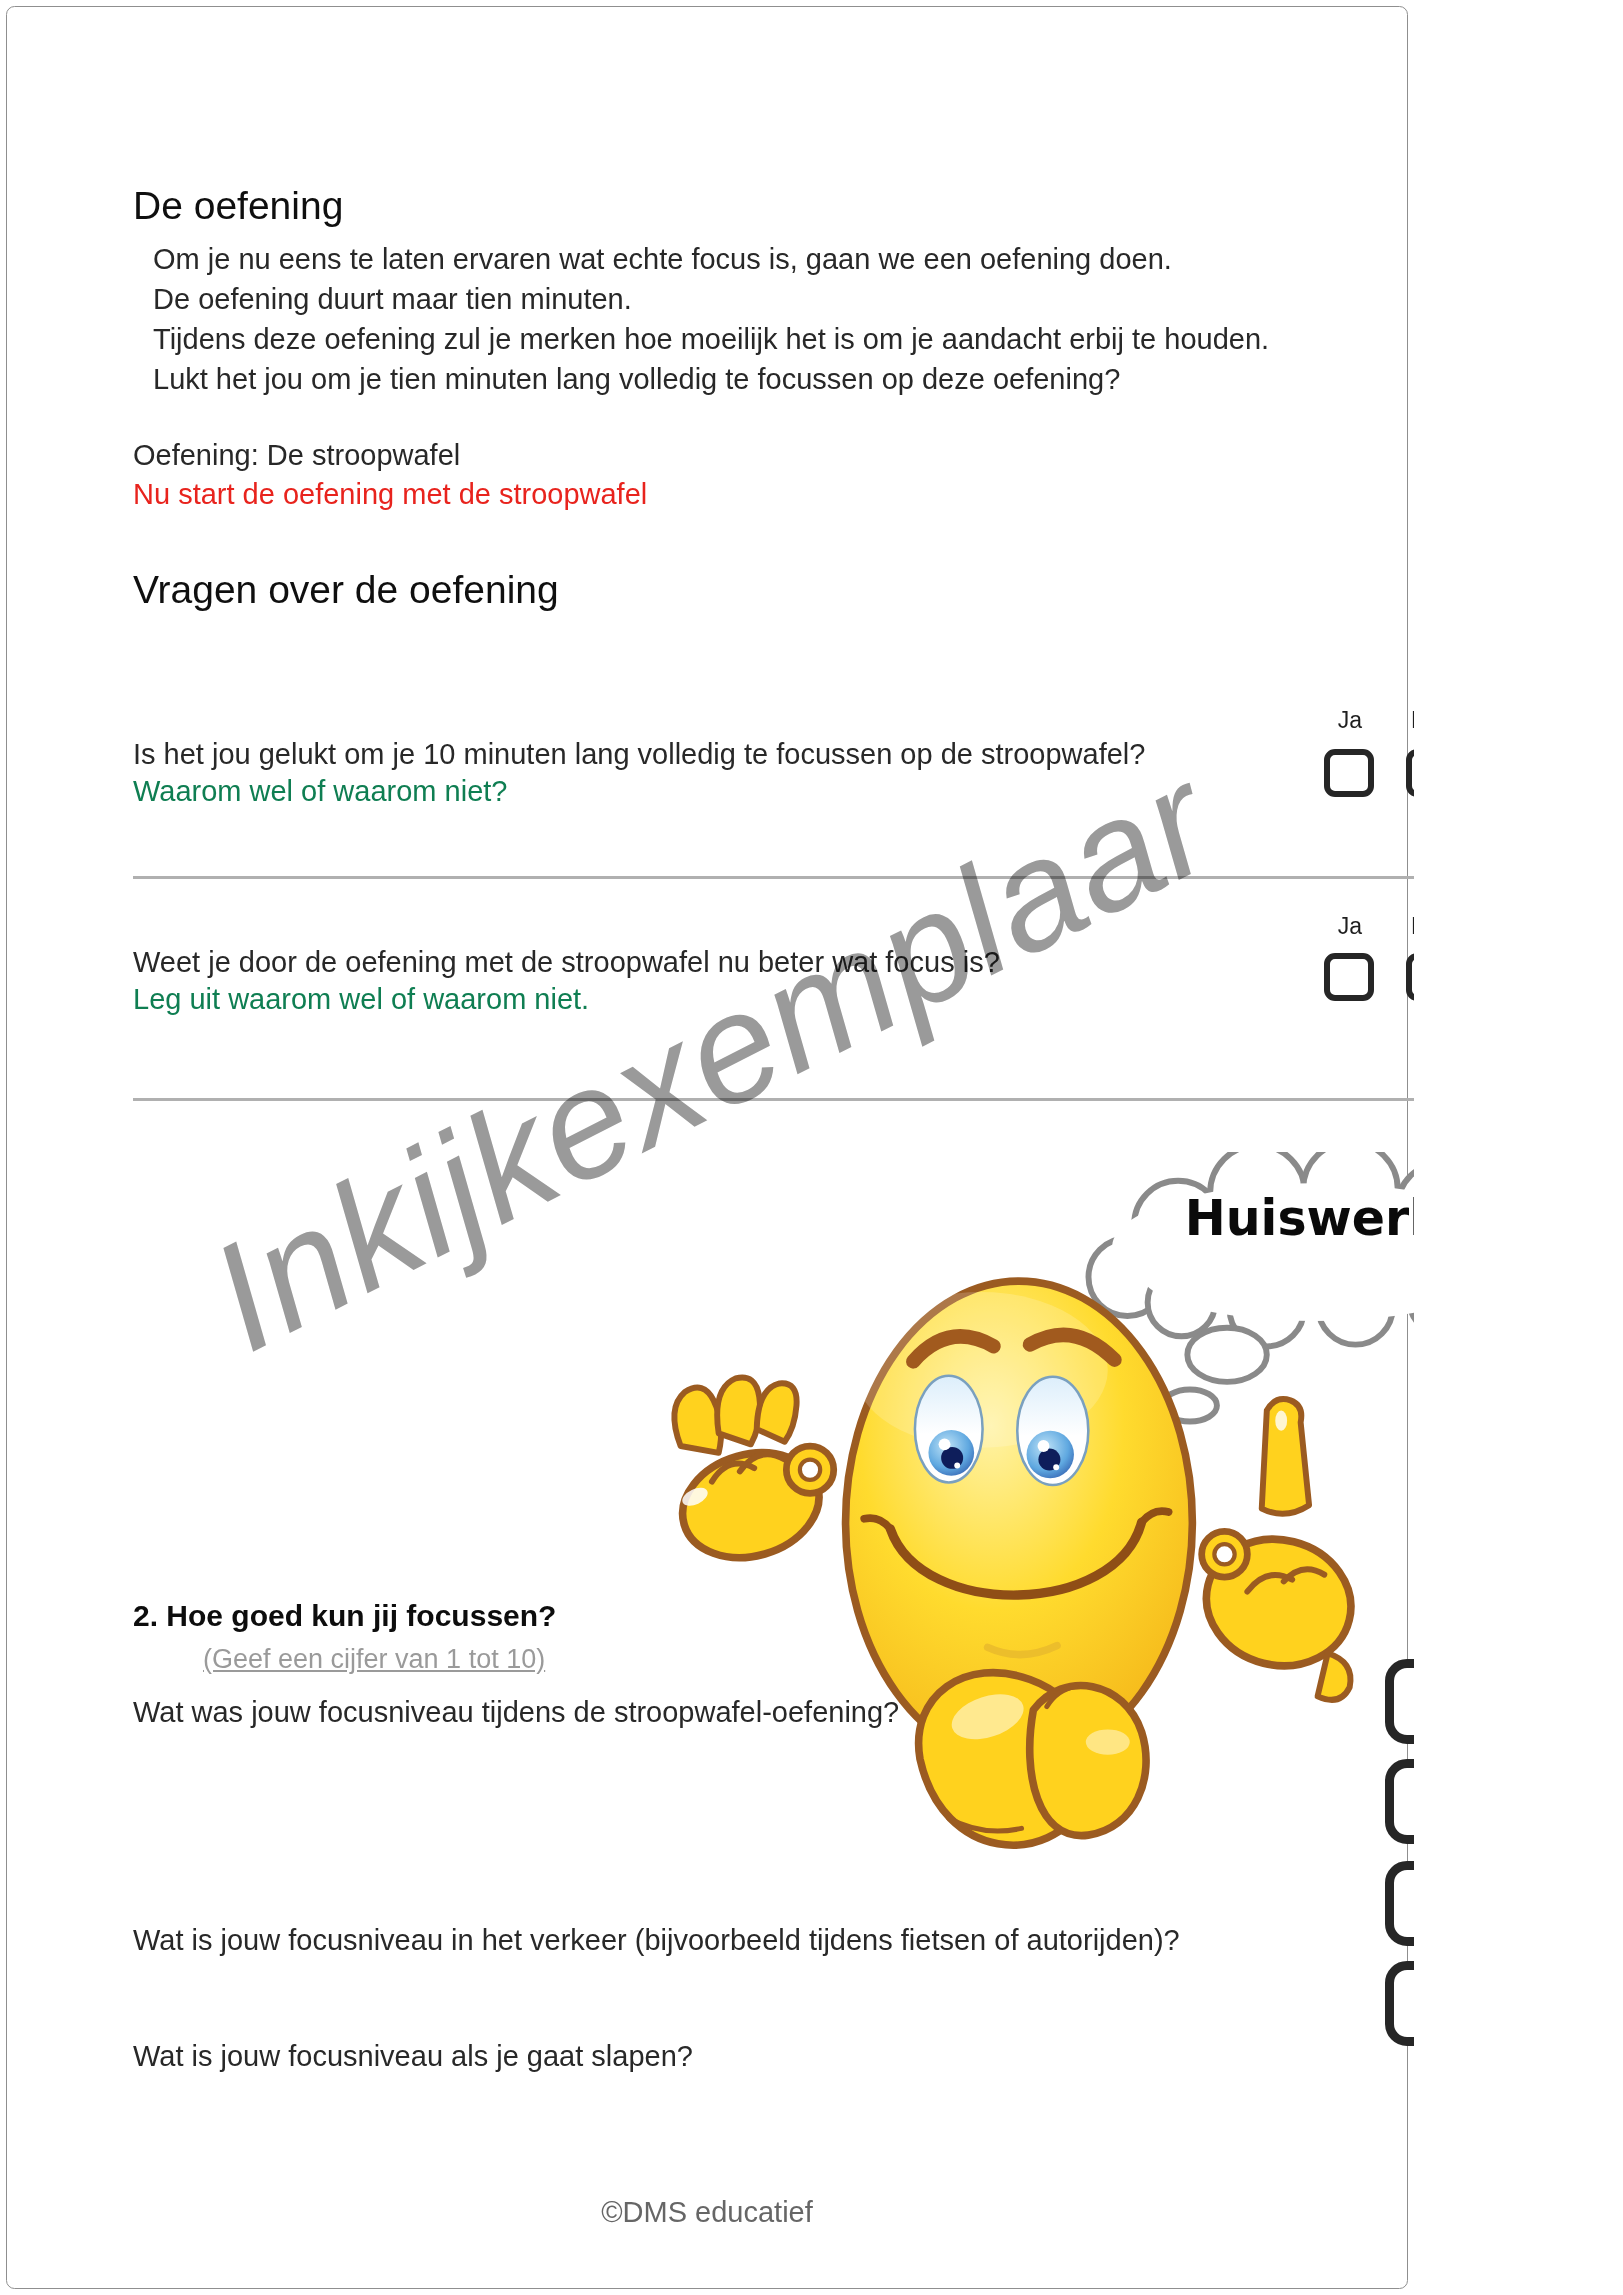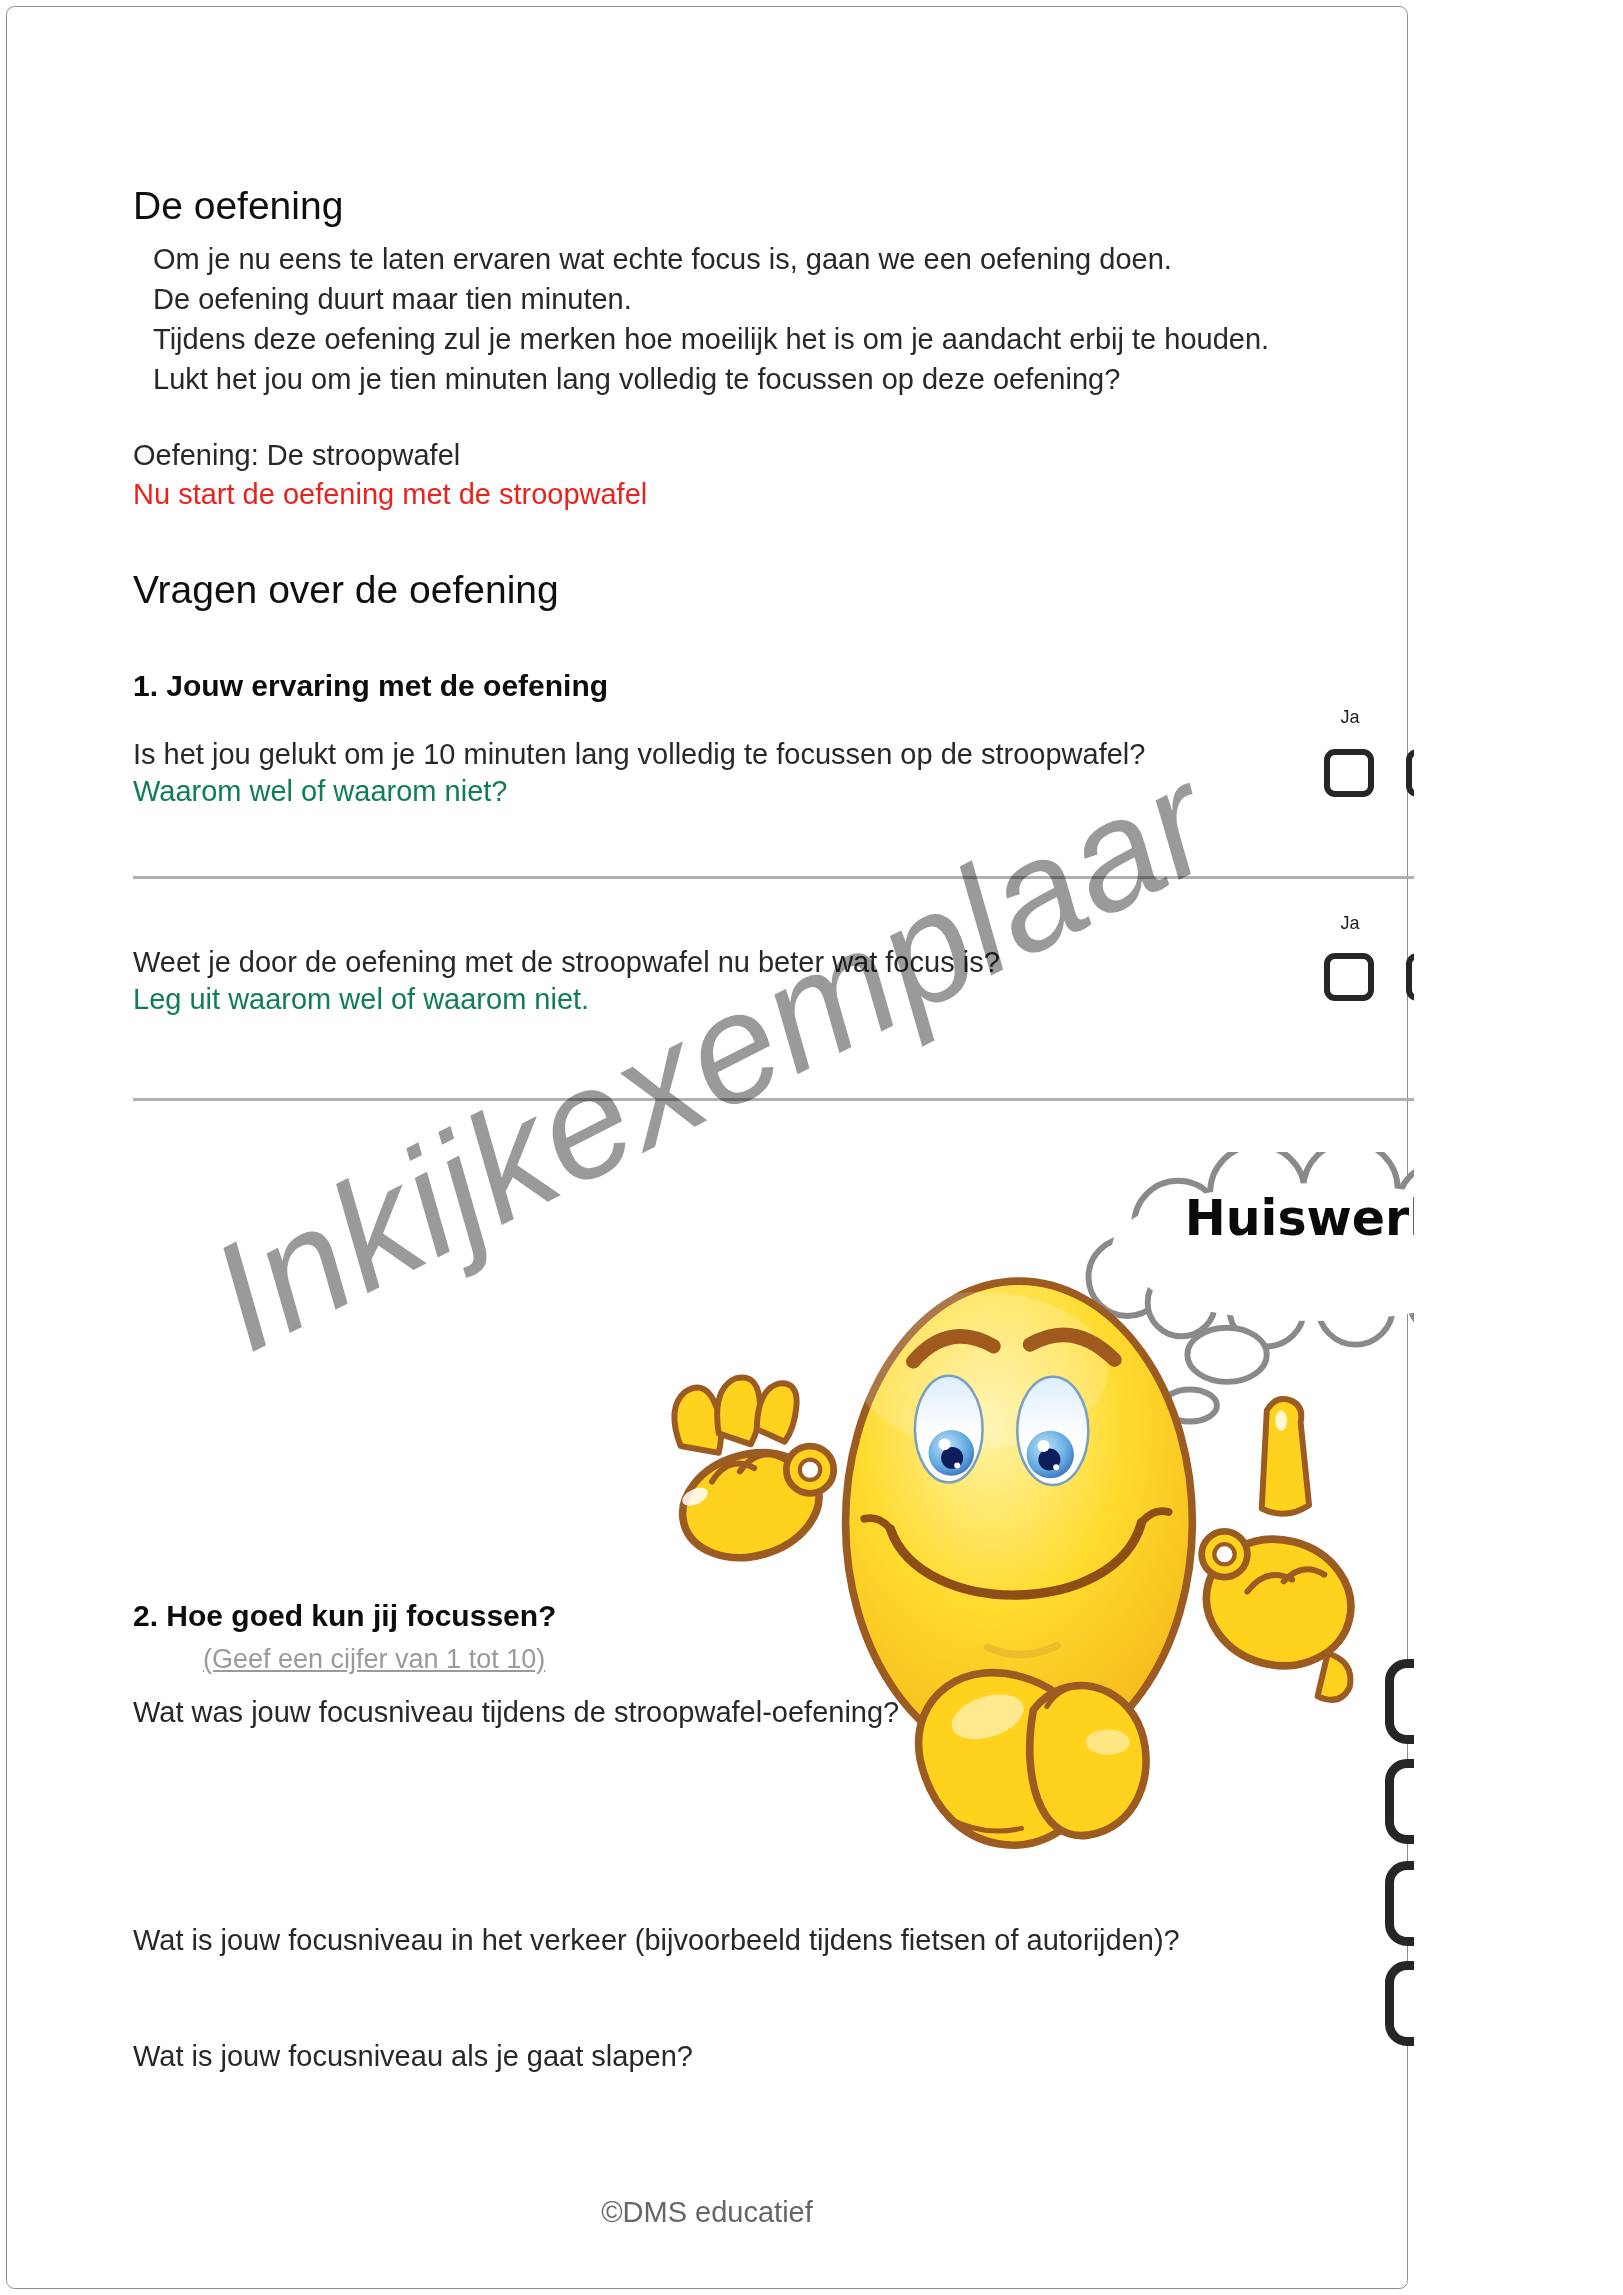--- a/index.html
+++ b/index.html
@@ -11,21 +11,21 @@
     position:absolute;left:6px;top:6px;right:6px;bottom:6px;
     border:1.7px solid #8f8f8f;border-radius:8.5px;pointer-events:none;
   }
   .abs{position:absolute;}
   .h1{font-size:39px;color:#0f0f0f;white-space:nowrap;}
   .body-text{font-size:29px;color:#282828;line-height:40px;white-space:nowrap;}
   .red{color:var(--accent_red,#e8231d);}
   .green{color:var(--hint_green,#0f7e52);}
   .sec-head{font-size:30px;font-weight:bold;color:#0d0d0d;white-space:nowrap;}
   .note{font-size:27px;color:var(--note_gray,#9a9a9a);white-space:nowrap;}
-  .janee-label{font-size:18px;color:#1f1f1f;text-align:center;width:52px;}
+  .janee-label{font-size:23px;color:#1f1f1f;text-align:center;width:52px;}
   .small-box{
     width:38px;height:36px;border:6.8px solid #262626;border-radius:11px;background:#fff;
   }
   .big-box{
     width:87px;height:67px;border:9.3px solid #262626;border-radius:22px;background:#fff;left:1385px;
   }
   .divider{height:2.5px;background:#b0b0b0;left:133px;width:1418px;}
   .watermark{
     left:712px;top:1059px;font-size:154px;font-style:italic;letter-spacing:1.7px;
     color:var(--watermark_gray,#999);mix-blend-mode:multiply;white-space:nowrap;
@@ -45,21 +45,20 @@
     <div>Om je nu eens te laten ervaren wat echte focus is, gaan we een oefening doen.</div>
     <div>De oefening duurt maar tien minuten.</div>
     <div>Tijdens deze oefening zul je merken hoe moeilijk het is om je aandacht erbij te houden.</div>
     <div>Lukt het jou om je tien minuten lang volledig te focussen op deze oefening?</div>
   </div>
   <div class="abs body-text" style="left:133px;top:435px;">Oefening: De stroopwafel</div>
   <div class="abs body-text red" style="left:133px;top:474px;">Nu start de oefening met de stroopwafel</div>
 
   <div class="abs h1" style="left:133px;top:568px;">Vragen over de oefening</div>
 
-  <div class="abs sec-head" style="left:133px;top:669px;">1. Jouw ervaring met de oefening</div>
 
   <div class="abs body-text" style="left:133px;top:734px;">Is het jou gelukt om je 10 minuten lang volledig te focussen op de stroopwafel?</div>
   <div class="abs body-text green" style="left:133px;top:771px;">Waarom wel of waarom niet?</div>
   <div class="abs janee-label" style="left:1324px;top:707px;">Ja</div>
   <div class="abs janee-label" style="left:1406px;top:707px;">Nee</div>
   <div class="abs small-box" style="left:1324px;top:749px;"></div>
   <div class="abs small-box" style="left:1406px;top:749px;"></div>
 
   <div class="abs divider" style="top:876px;"></div>
 

